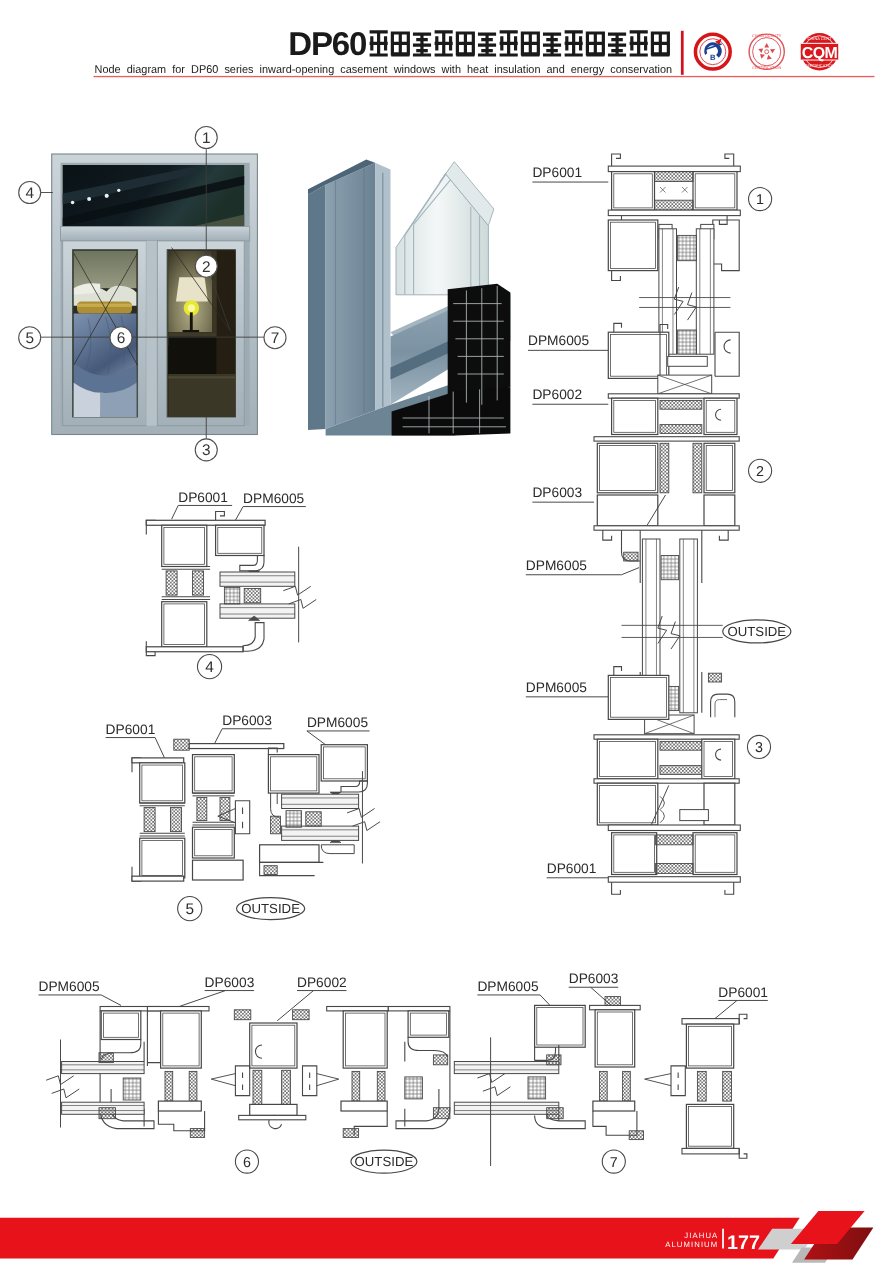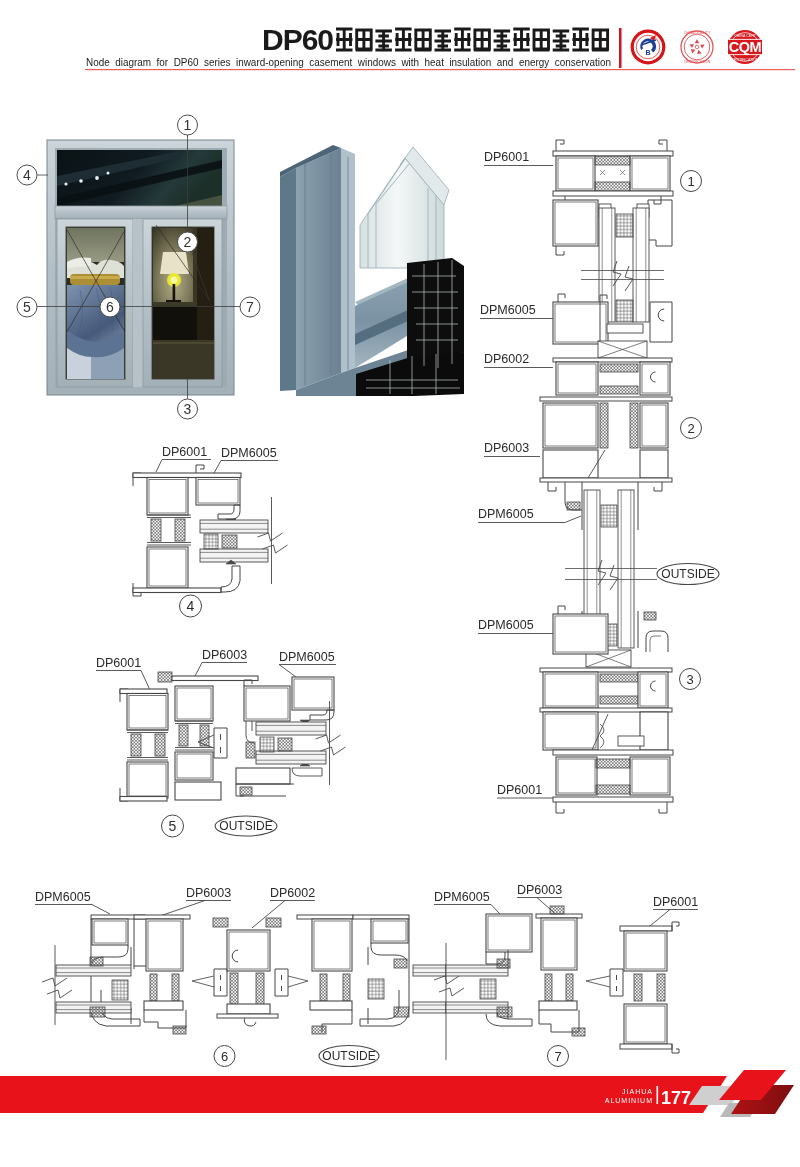--- a/index.html
+++ b/index.html
@@ -714,21 +714,21 @@
 <rect x="624" y="1004" width="43" height="40" fill="#fff" stroke="#474747" stroke-width="1.1"></rect>
         <rect x="626.0" y="1006.0" width="39.0" height="36.0" fill="none" stroke="#474747" stroke-width="0.7"></rect>
 <rect x="620" y="1044" width="52" height="5" fill="#fff" stroke="#474747" stroke-width="1.0"></rect>
 <path d="M672,931 v-9 h7 v4 h-3 M672,1044 v9 h7 v-4 h-3" fill="none" stroke="#474747" stroke-width="1.0"></path>
 
 <circle cx="558" cy="1056" r="10.5" fill="#fff" stroke="#474747" stroke-width="1"></circle>
         <text x="558" y="1060.68" font-size="13" fill="#2a2a2a" text-anchor="middle" font-family="Liberation Sans, sans-serif">7</text>
 </svg>
 </div>
 
-<div class="abs" id="footer" style="left:0;top:1054px;width:800px;height:77px;">
+<div class="abs" id="footer" style="left:0;top:1085px;width:800px;height:77px;">
 <svg width="800" height="77" viewBox="0 0 800 77">
   <defs>
     <linearGradient id="dkred" x1="0" y1="0" x2="1" y2="0">
       <stop offset="0" stop-color="#b01114"></stop>
             <stop offset="1" stop-color="#7e0e10"></stop>
     </linearGradient>
   </defs>
 
   <polygon points="0,22 727,22 703,59 0,59" fill="#e8121a"></polygon>
 

